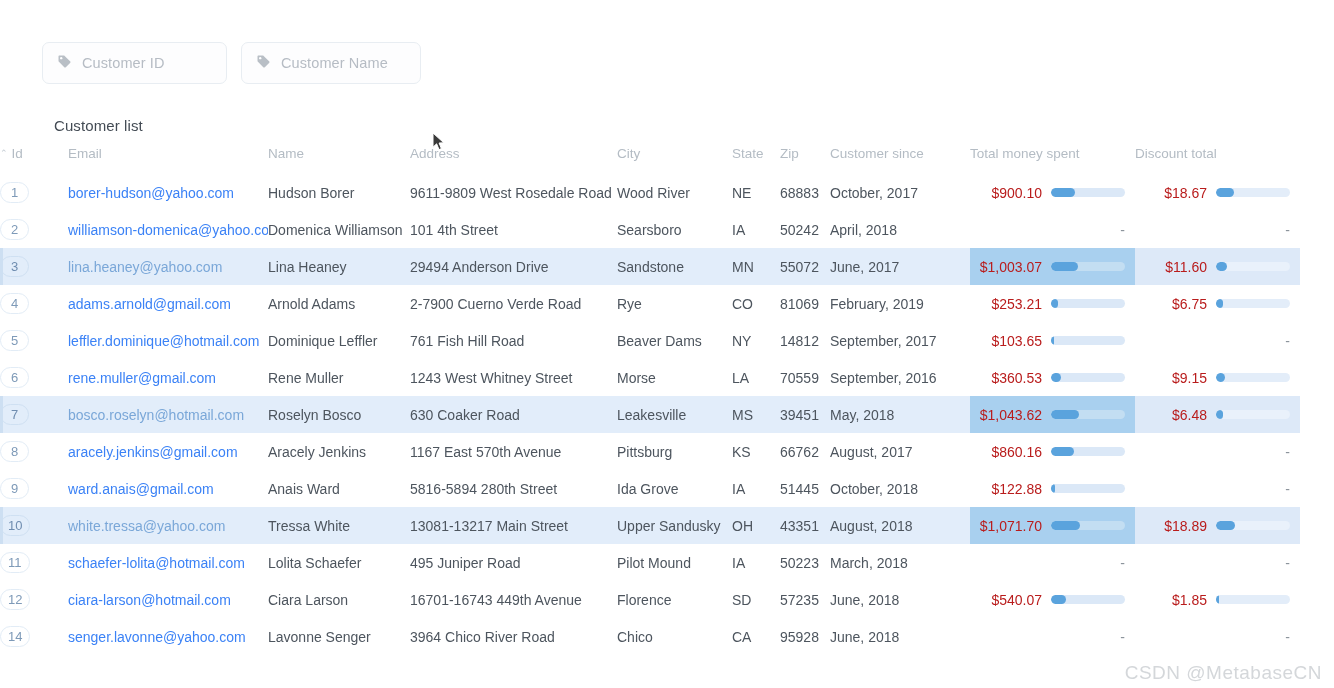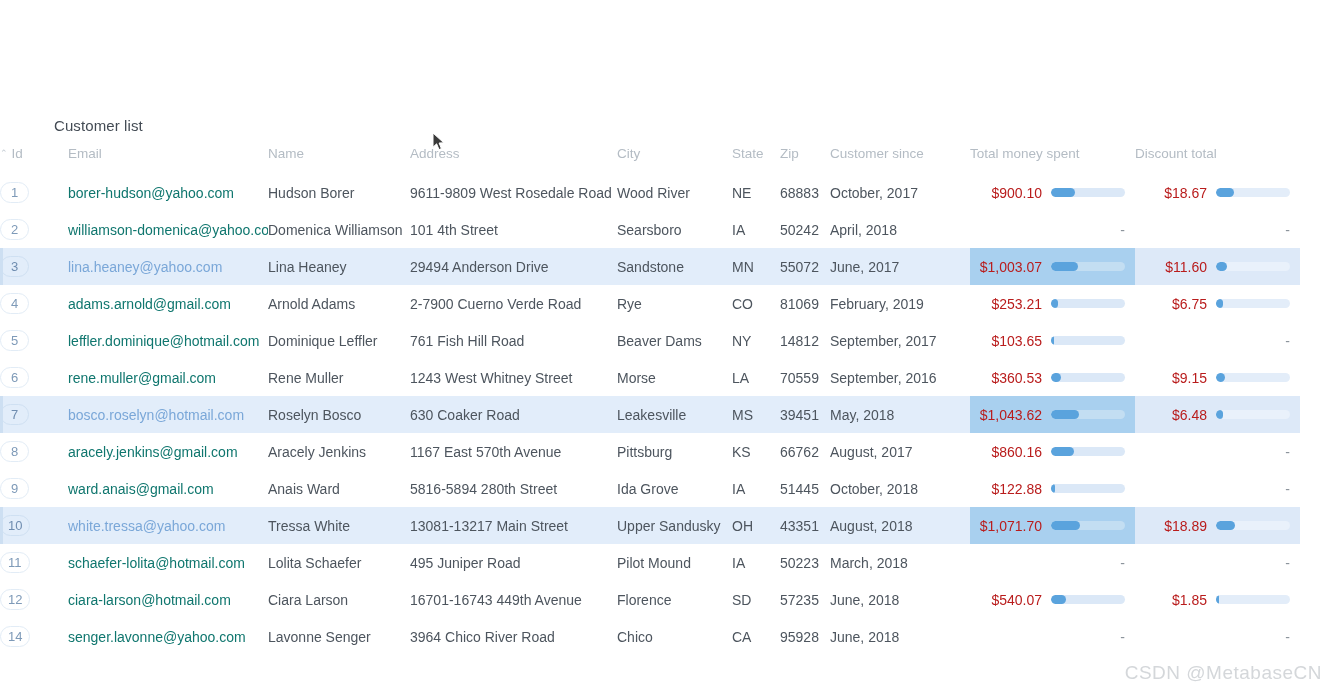--- a/index.html
+++ b/index.html
@@ -132,21 +132,21 @@
     padding: 0 7px;
     border: 1px solid #e2ecf6;
     border-radius: 11px;
     font-size: 13px;
     color: #7e9ab8;
     background: transparent;
   }
   tr.hl .id-pill { border-color: #cfe0f2; color: #6f8db0; }
 
   .email-link {
-    color: #0f766e;
+    color: #3b82f6;
     text-decoration: none;
     font-size: 14px;
   }
   tr.hl .email-link { color: #7aa7d8; }
 
   
   tr.hl td { background: #e2edfa; }
   tr.hl td.c-id { position: relative; }
   tr.hl td.c-id::before {
     content: "";
@@ -216,20 +216,42 @@
     position: absolute;
     left: 432px; top: 132px;
     pointer-events: none;
   }
 </style>
 </head>
 <body>
 
 <div id="app">
 
+  <div class="filter-bar">
+
+    <div class="filter-field id-field">
+      <span class="tag-icon">
+        <svg width="15" height="15" viewBox="0 0 16 16" aria-hidden="true">
+          <path d="M1.6 7.4V2.3c0-.4.3-.7.7-.7h5.1c.2 0 .4.1.5.2l6.3 6.3c.3.3.3.8 0 1.1l-5.1 5.1c-.3.3-.8.3-1.1 0L1.8 8c-.1-.1-.2-.3-.2-.6z" fill="#b9bfc6"></path>
+          <circle cx="4.5" cy="4.4" r="1.25" fill="#ffffff"></circle>
+        </svg>
+      </span>
+      <span class="filter-placeholder">Customer ID</span>
+    </div>
+
+    <div class="filter-field name-field">
+      <span class="tag-icon">
+        <svg width="15" height="15" viewBox="0 0 16 16" aria-hidden="true">
+          <path d="M1.6 7.4V2.3c0-.4.3-.7.7-.7h5.1c.2 0 .4.1.5.2l6.3 6.3c.3.3.3.8 0 1.1l-5.1 5.1c-.3.3-.8.3-1.1 0L1.8 8c-.1-.1-.2-.3-.2-.6z" fill="#b9bfc6"></path>
+          <circle cx="4.5" cy="4.4" r="1.25" fill="#ffffff"></circle>
+        </svg>
+      </span>
+      <span class="filter-placeholder">Customer Name</span>
+    </div>
+  </div>
 
   <div class="section-title">Customer list</div>
 
   <div class="table-wrap">
     <table class="grid">
       <thead>
         <tr>
           <th class="c-id"><span class="sort-caret">⌃</span><span>Id</span></th>
           <th class="c-email">Email</th>
           <th class="c-name">Name</th>

